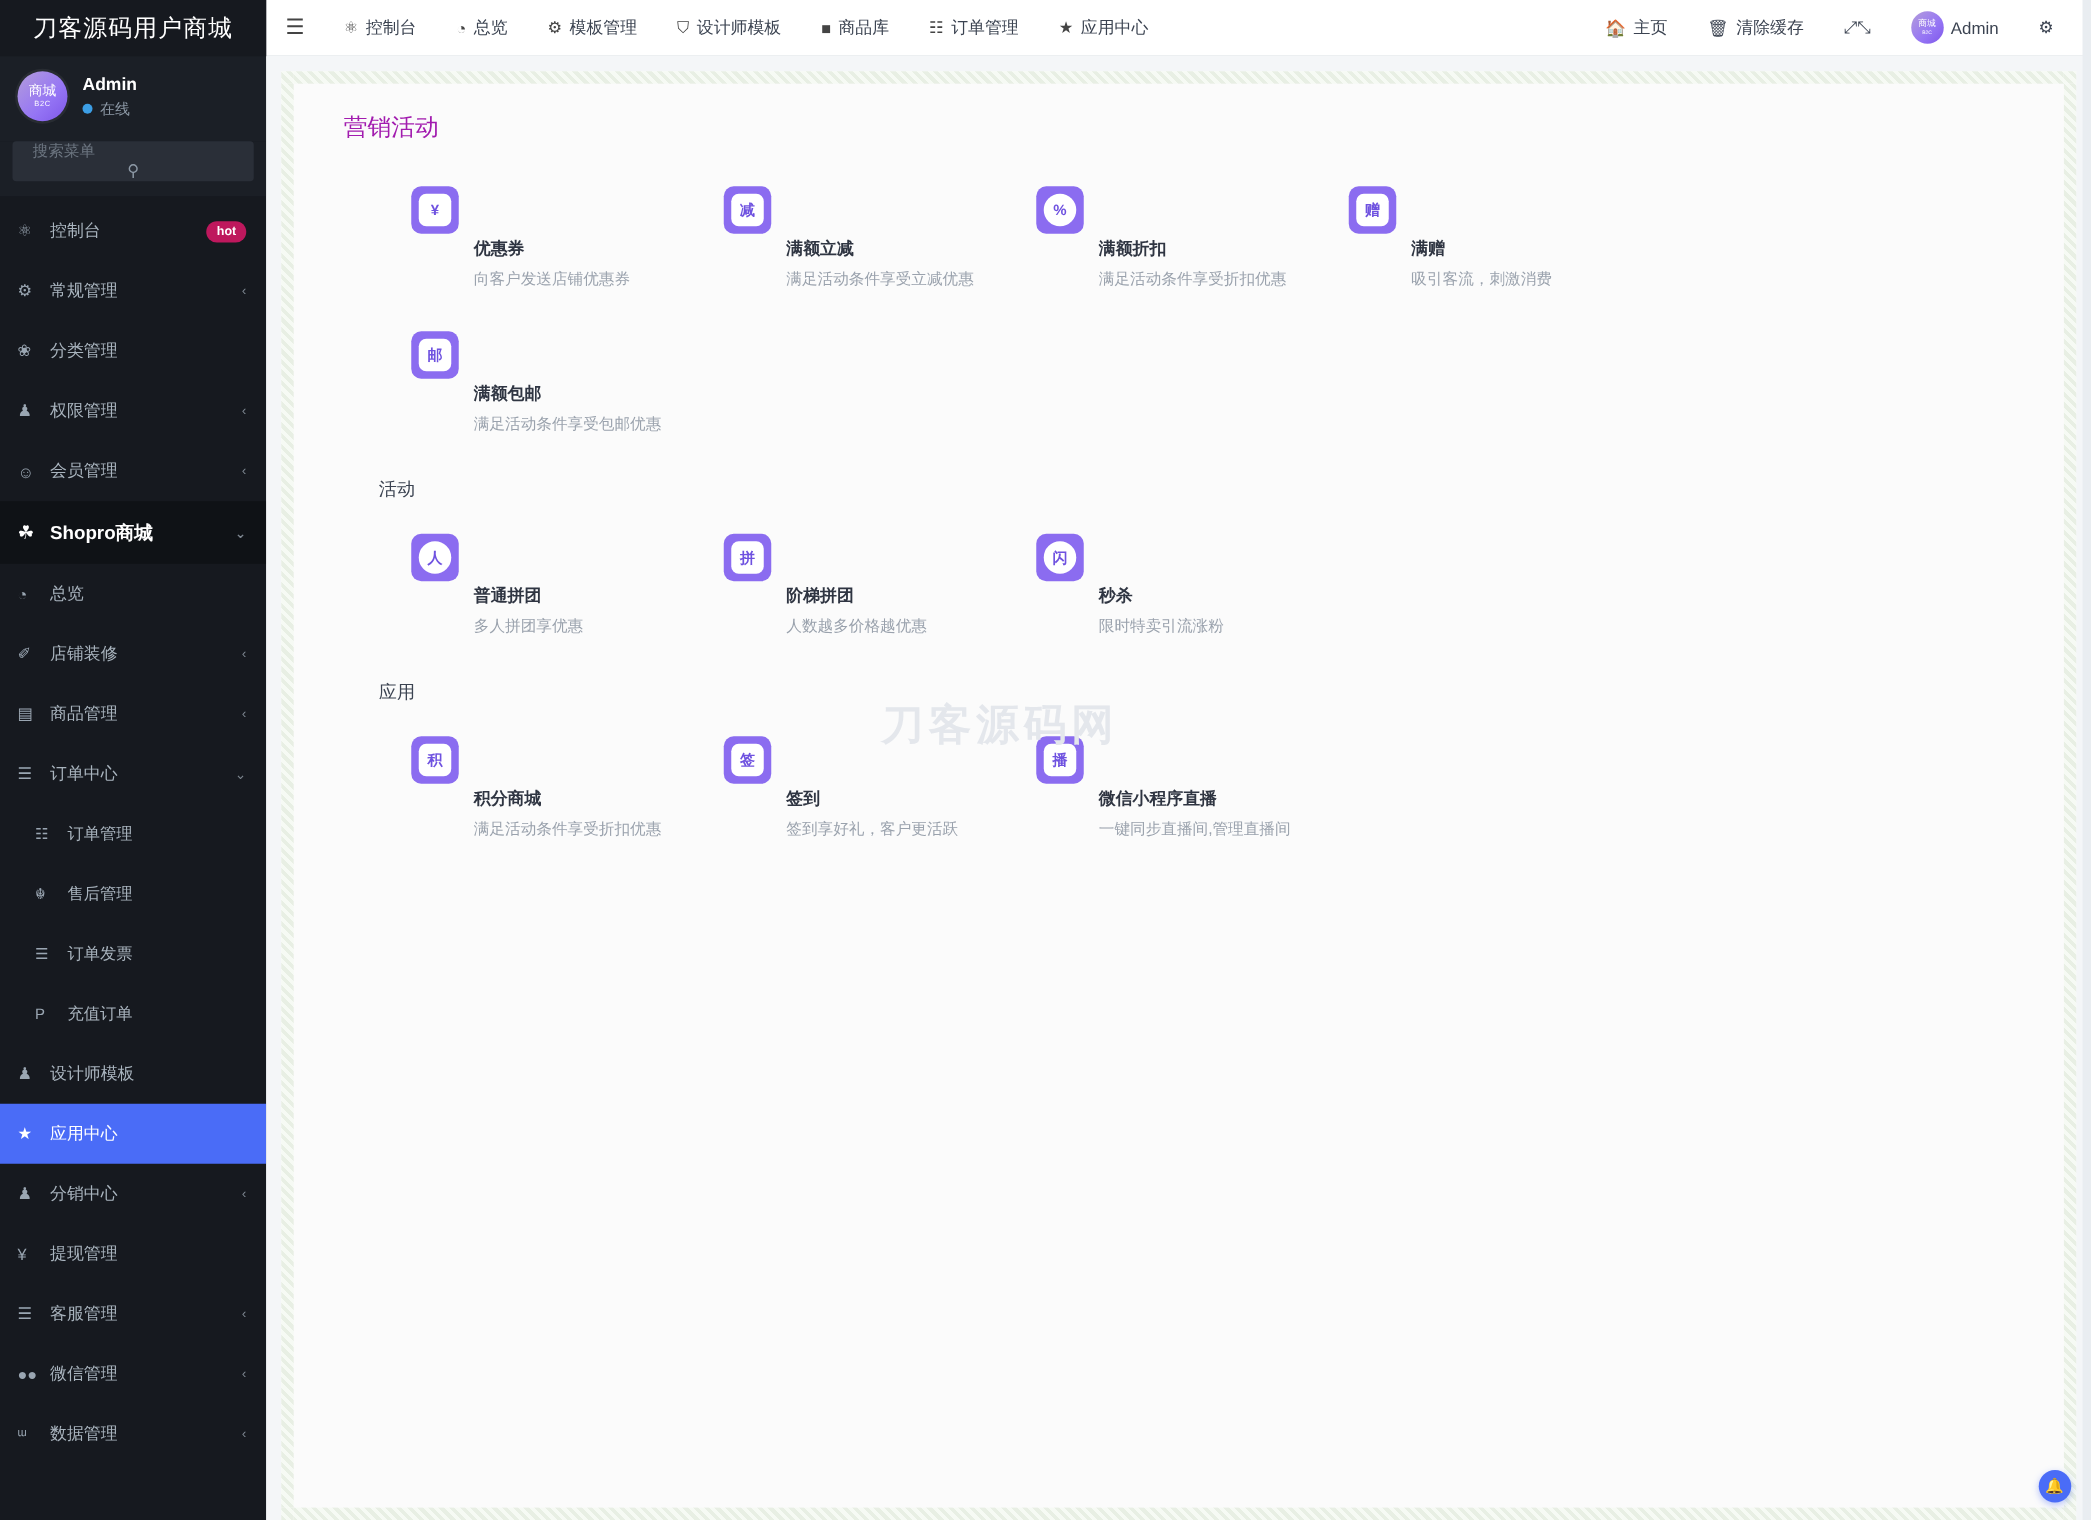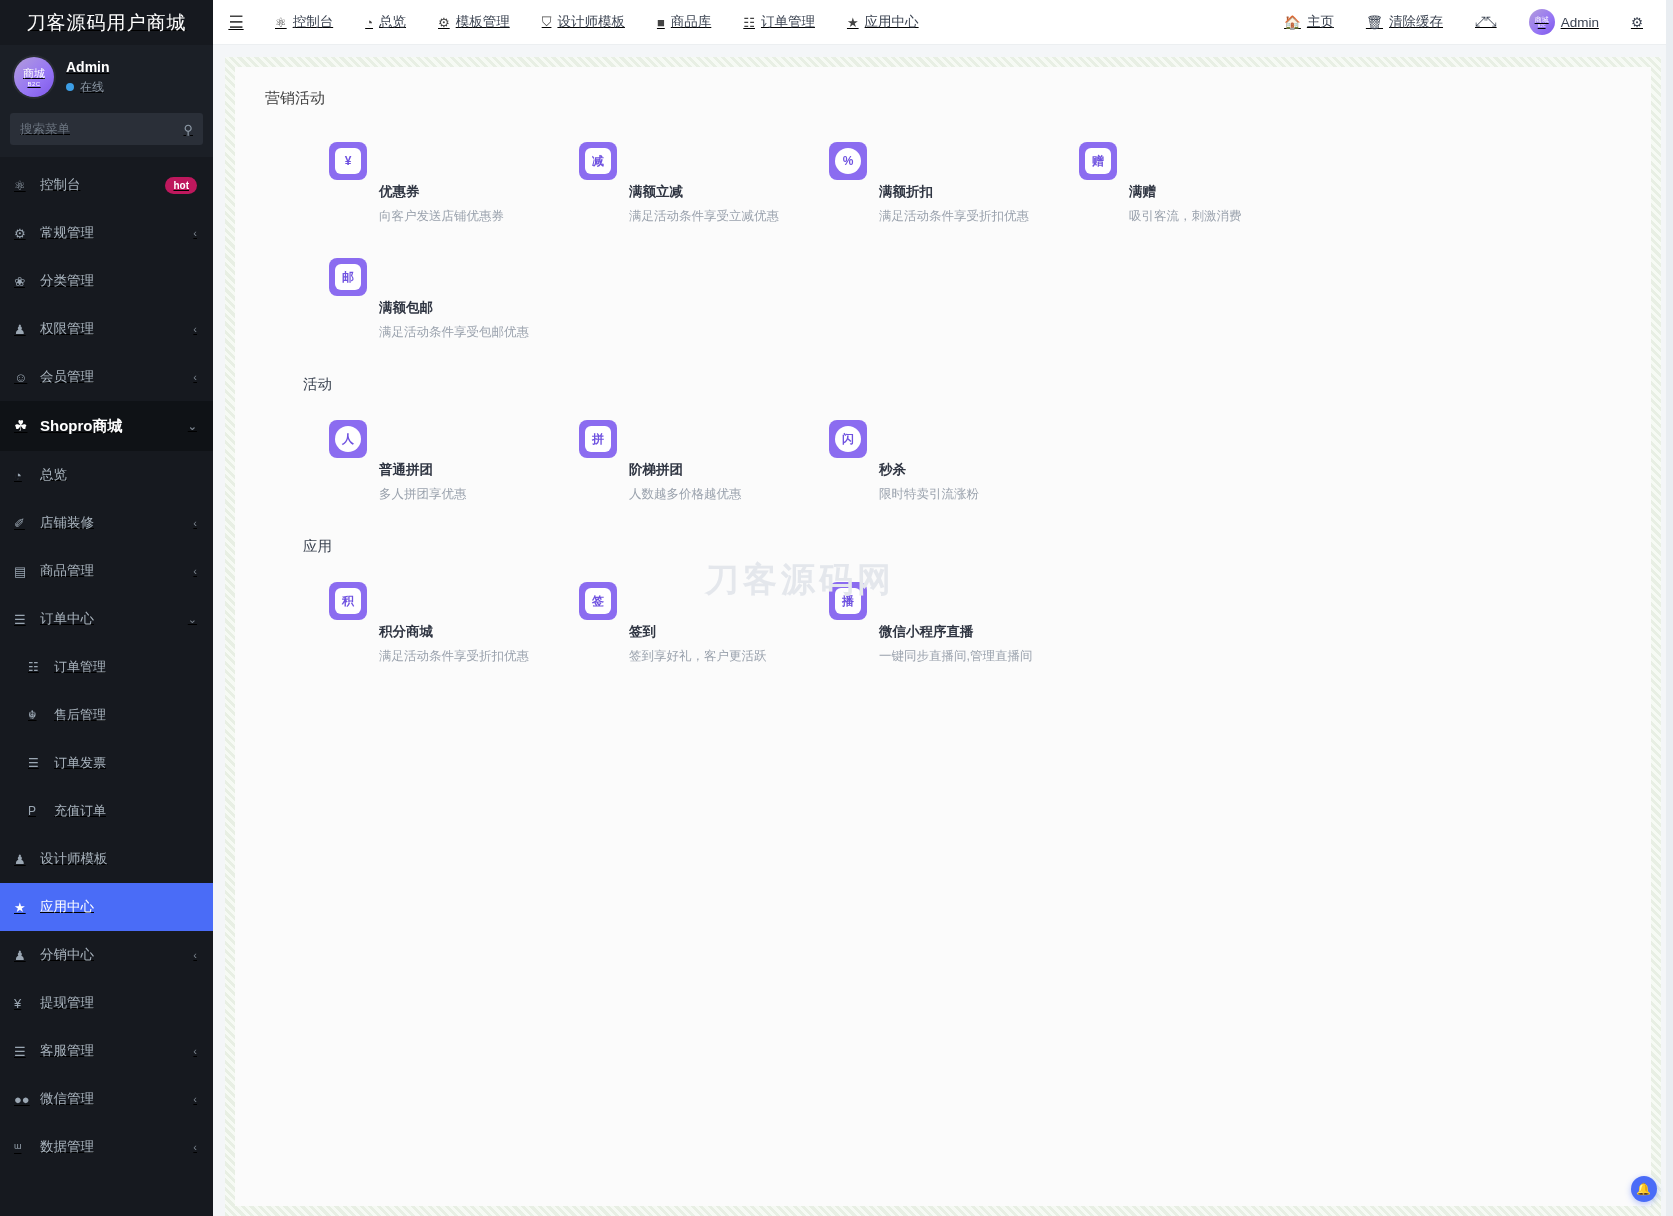--- a/index.html
+++ b/index.html
@@ -2,21 +2,21 @@
 <html><head>
 <meta charset="utf-8">
 <style>
   * { box-sizing: border-box; margin: 0; padding: 0; }
   html, body {
     width: 1673px; height: 1216px;
     font-family: "Liberation Sans", "DejaVu Sans", sans-serif;
     overflow: hidden;
     background: #f4f6f8;
   }
-  #app { display: flex; width: 1673px; height: 1216px; position: relative; text-decoration: underline; }
+  #app { display: flex; width: 1673px; height: 1216px; position: relative; }
 
   
   .sidebar {
     width: 213px; flex: 0 0 213px; height: 1216px;
     background: #16191f;
     color: #9aa6b2;
     overflow: hidden;
     position: relative;
   }
   .brand {
@@ -38,21 +38,21 @@
   .avatar .a1 { font-size: 11px; }
   .avatar .a2 { font-size: 6px; margin-top: 2px; letter-spacing: .5px; }
   .userinfo { margin-left: 12px; }
   .userinfo .uname { color: #fff; font-size: 14px; font-weight: bold; }
   .userinfo .ustat { font-size: 12px; color: #8d99a6; margin-top: 4px; display: flex; align-items: center; }
   .dot { width: 8px; height: 8px; border-radius: 50%; background: #3c9ee5; display: inline-block; margin-right: 6px; }
 
   .searchwrap { padding: 0 10px 12px 10px; background: #1b1f26; }
   .searchbox {
     background: #2a2f38; border-radius: 3px; height: 32px;
-    display: flex; align-items: center; padding: 0 10px;
+    display: flex; align-items: center; padding: 0 10px; flex-direction: column;
   }
   .searchbox input {
     flex: 1; background: transparent; border: none; outline: none;
     color: #c8cfd6; font-size: 12.5px; font-family: inherit;
   }
   .searchbox input::placeholder { color: #6c7580; }
   .sicon { color: #8d99a6; font-size: 13px; }
 
   .menu { padding-top: 4px; }
   .mi {
@@ -110,21 +110,21 @@
     flex: 1; position: relative; background: #f4f6f8; overflow: hidden;
     padding: 12px 12px 0 12px;
   }
   .panel {
     position: relative; background: #fbfbfb; height: 100%;
     border: 10px solid transparent;
     border-image: repeating-linear-gradient(45deg,#e8efe4 0px,#e8efe4 3px,#f6faf4 3px,#f6faf4 6px) 10;
     overflow: hidden;
   }
   .panel-inner { position: absolute; inset: 0; background: #fbfbfb; padding: 20px 26px; overflow: hidden; }
-  .page-title { font-size: 15px; color: #404040; margin: 2px 0 34px 4px; }
+  .page-title { font-size: 19px; color: #a21caf; margin: 2px 0 34px 14px; }
   .sec-title { font-size: 14.5px; color: #3b4351; margin: 0 0 26px 42px; }
   .sec { margin-bottom: 34px; }
   .grid { display: grid; grid-template-columns: repeat(4, 250px); margin-left: 68px; row-gap: 33px; }
   .card { display: flex; align-items: flex-start; cursor: pointer; }
   .card-ico {
     width: 38px; height: 38px; flex: 0 0 38px; border-radius: 8px;
     background: #8b6cf0;
     display: flex; align-items: center; justify-content: center;
     margin-right: 12px;
   }

